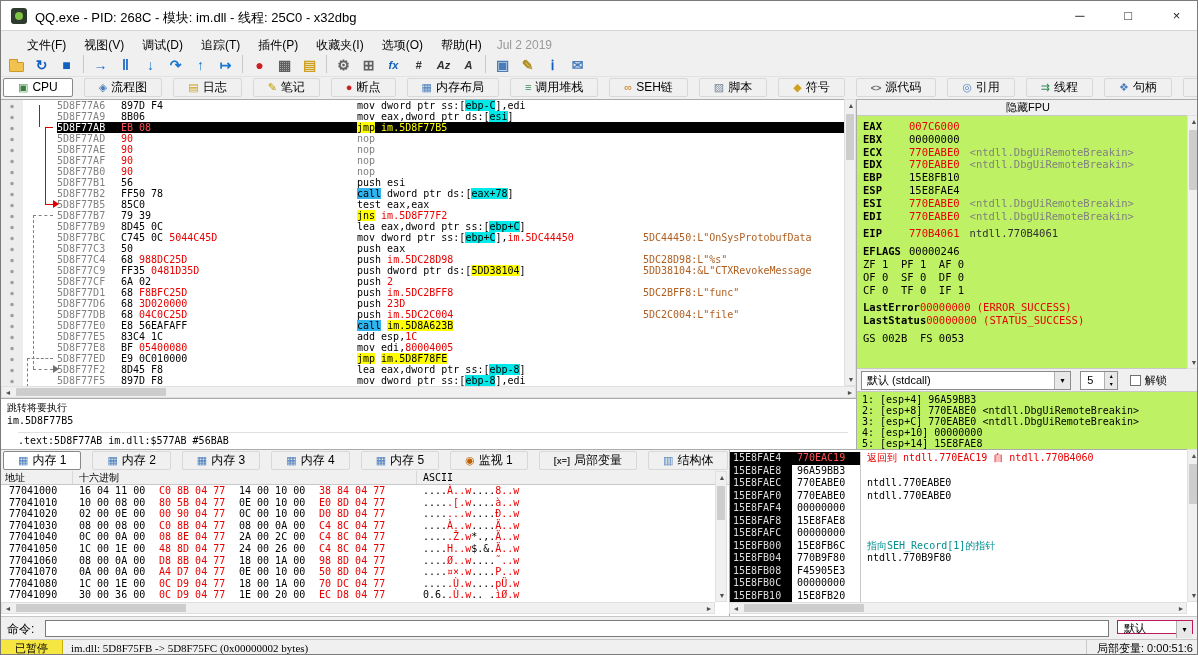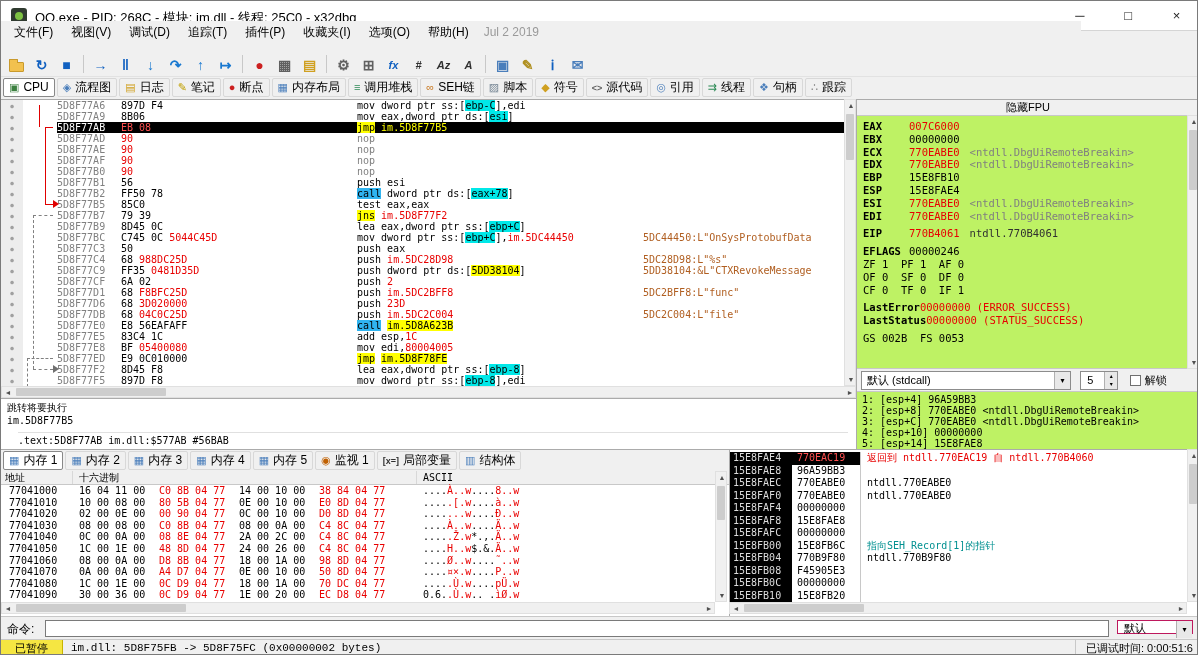--- a/index.html
+++ b/index.html
@@ -7,34 +7,34 @@
 body{position:relative;font-family:"Liberation Sans",sans-serif;font-size:12px;background:#F0F0F0;color:#000;border:1px solid #7a7a7a}
 .mono{font-family:"DejaVu Sans Mono",monospace}
 
 .titlebar{position:absolute;left:0;top:0;width:1198px;height:30px;background:#FFFFFF;border-bottom:1px solid #D5D5D5}
 .app-icon{position:absolute;left:10px;top:7px;width:16px;height:16px;background:#2F3A2F;border-radius:3px}
 .app-icon::after{content:"";position:absolute;left:4px;top:4px;width:8px;height:8px;border-radius:50%;background:#7DC242}
 .title-text{position:absolute;left:34px;top:8px;font-size:13px;color:#000}
 .win-controls{position:absolute;right:0;top:0;height:30px}
 .wc{display:inline-block;width:45px;height:30px;line-height:30px;text-align:center;font-size:13px;color:#222}
 
-.menubar{position:absolute;left:0;top:20px;width:1080px;height:22px;background:#F0F0F0;padding-left:4px}
+.menubar{position:absolute;left:0;top:33px;width:1080px;height:22px;background:#F0F0F0;padding-left:17px}
 .menu-item{display:inline-block;padding:3px 9px;font-size:12px;cursor:default}
 .build-date{display:inline-block;padding:3px 6px;color:#9A9A9A}
 
 .toolbar{position:absolute;left:0;top:52px;width:1198px;height:24px;background:#F0F0F0;padding:1px 3px;border-bottom:1px solid #E2E2E2;white-space:nowrap}
 .tb-btn{display:inline-block;width:23px;height:21px;text-align:center;vertical-align:top;margin:0 1px;border:1px solid transparent;border-radius:2px}
 .tb-glyph{font-size:14px;line-height:20px;font-weight:bold}
 .tb-text{font-size:11px;font-style:italic}
 .tb-sep{display:inline-block;width:1px;height:18px;background:#C8C8C8;margin:1px 4px;vertical-align:top}
 .folder-icon{display:inline-block;position:relative;width:15px;height:10px;margin-top:7px;background:#F2C14E;border:1px solid #C99A2C;border-radius:1px}
 .folder-icon::before{content:"";position:absolute;left:-1px;top:-4px;width:7px;height:3px;background:#F2C14E;border:1px solid #C99A2C;border-bottom:none;border-radius:1px 1px 0 0}
 
 .tabbar{position:absolute;left:0;top:76px;width:1198px;height:22px;background:#F0F0F0;padding:1px 2px;white-space:nowrap}
-.tab{display:inline-block;height:19px;line-height:17px;padding:0 5px;margin-right:2px;border:1px solid #D8D8D8;border-radius:2px;background:#F0F0F0;font-size:12px;vertical-align:top}
+.tab{display:inline-block;height:19px;line-height:17px;padding:0 14px;margin-right:11px;border:1px solid #D8D8D8;border-radius:2px;background:#F0F0F0;font-size:12px;vertical-align:top}
 .tab.active{background:#FFFFFF;border:1px solid #888}
 .tab-ic{font-size:11px;margin-right:4px}
 .tab-ic-text{font-size:9px;font-weight:bold}
 .tab-lb{color:#000}
 
 .disasm{position:absolute;left:0;top:98px;width:843px;height:287px;background:#FFF;border-top:1px solid #ABABAB;overflow:hidden}
 .drow{display:flex;height:11px;line-height:11px;font-size:10px;white-space:pre}
 .c-dot{width:22px;text-align:center;color:#A0A0A0;font-size:6px;background:#EDEDED;flex:none}
 .c-arr{width:34px;flex:none}
 .c-addr{width:64px;color:#808080;flex:none}
@@ -102,21 +102,21 @@
 .ssel .st-val{background:#000;color:#FF5050}
 .st-cmt{flex:1;border-left:1px solid #C8C8C8;padding-left:6px}
 .st-c-k{color:#000}.st-c-r{color:#E80000}.st-c-t{color:#009090}
 
 .cmdbar{position:absolute;left:0;top:615px;width:1198px;height:23px;background:#F0F0F0;border-top:1px solid #C8C8C8}
 .cmd-label{position:absolute;left:6px;top:4px}
 .cmd-input{position:absolute;left:44px;top:3px;width:1064px;height:17px;border:1px solid #7A7A7A;background:#FFF;font-family:"DejaVu Sans Mono",monospace;font-size:11px;padding:0 3px}
 .cmd-combo{position:absolute;right:6px;top:3px;width:76px;height:14px;line-height:15px;background:#FFF;border:1px solid #be185d;padding-left:6px;font-size:11px}
 .statusbar{position:absolute;left:0;top:638px;width:1198px;height:17px;background:#F0F0F0;border-top:1px solid #C8C8C8}
 .status-state{position:absolute;left:0;top:0;width:62px;height:16px;line-height:16px;text-align:center;background:#F5E642;border-right:1px solid #C8B400;font-size:11px}
-.status-msg{position:absolute;left:70px;top:0;height:16px;line-height:16px;font-size:11px;font-family:Liberation Mono, monospace}
+.status-msg{position:absolute;left:70px;top:0;height:16px;line-height:16px;font-size:11px;font-family:Liberation Serif, serif}
 .status-time{position:absolute;right:6px;top:0;height:16px;line-height:16px;font-size:11px;border-left:1px solid #C8C8C8;padding-left:10px}
 
 .sbar{position:absolute;background:#F0F0F0;border:1px solid #E0E0E0}
 .sb-btn{position:absolute;width:12px;height:12px;font-size:7px;line-height:11px;text-align:center;color:#505050}
 .sb-thumb{position:absolute;background:#CDCDCD;border-radius:1px}
 </style>
 </head>
 <body>
 
 <div class="titlebar">
@@ -273,21 +273,21 @@
   <input class="cmd-input" style="">
   <span class="cmd-combo">
     <span>默认</span>
     <span class="dd-btn">▾</span>
   </span>
 </div>
 
 <div class="statusbar">
   <span class="status-state">已暂停</span>
   <span class="status-msg">im.dll: 5D8F75FB -&gt; 5D8F75FC (0x00000002 bytes)</span>
-  <span class="status-time">已调试时间: 0:00:51:6</span>
+  <span class="status-time">局部变量: 0:00:51:6</span>
 </div>
 
 <div class="sbar" style="left: 843px; top: 98px; width: 12px; height: 287px;">
     <span class="sb-btn" style="left: 0px; top: 0px;">▲</span>
     <span class="sb-btn" style="left: 0px; top: 274px;">▼</span>
     <div class="sb-thumb" style="left: 1px; top: 14px; width: 8px; height: 46px;"></div>
   </div>
 <div class="sbar" style="left: 0px; top: 385px; width: 855px; height: 12px;">
     <span class="sb-btn" style="left: 0px; top: 0px;">◄</span>
     <span class="sb-btn" style="left: 842px; top: 0px;">►</span>

